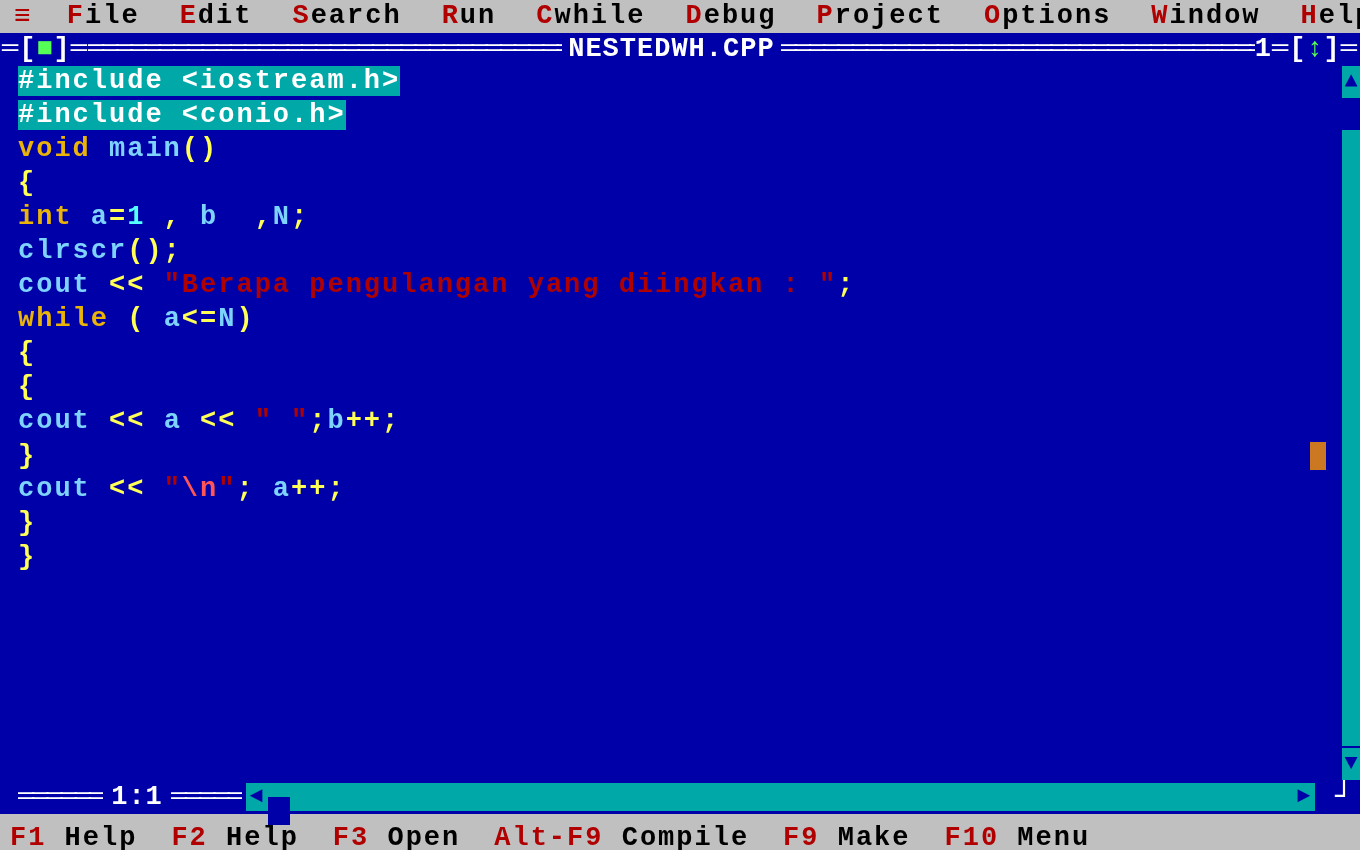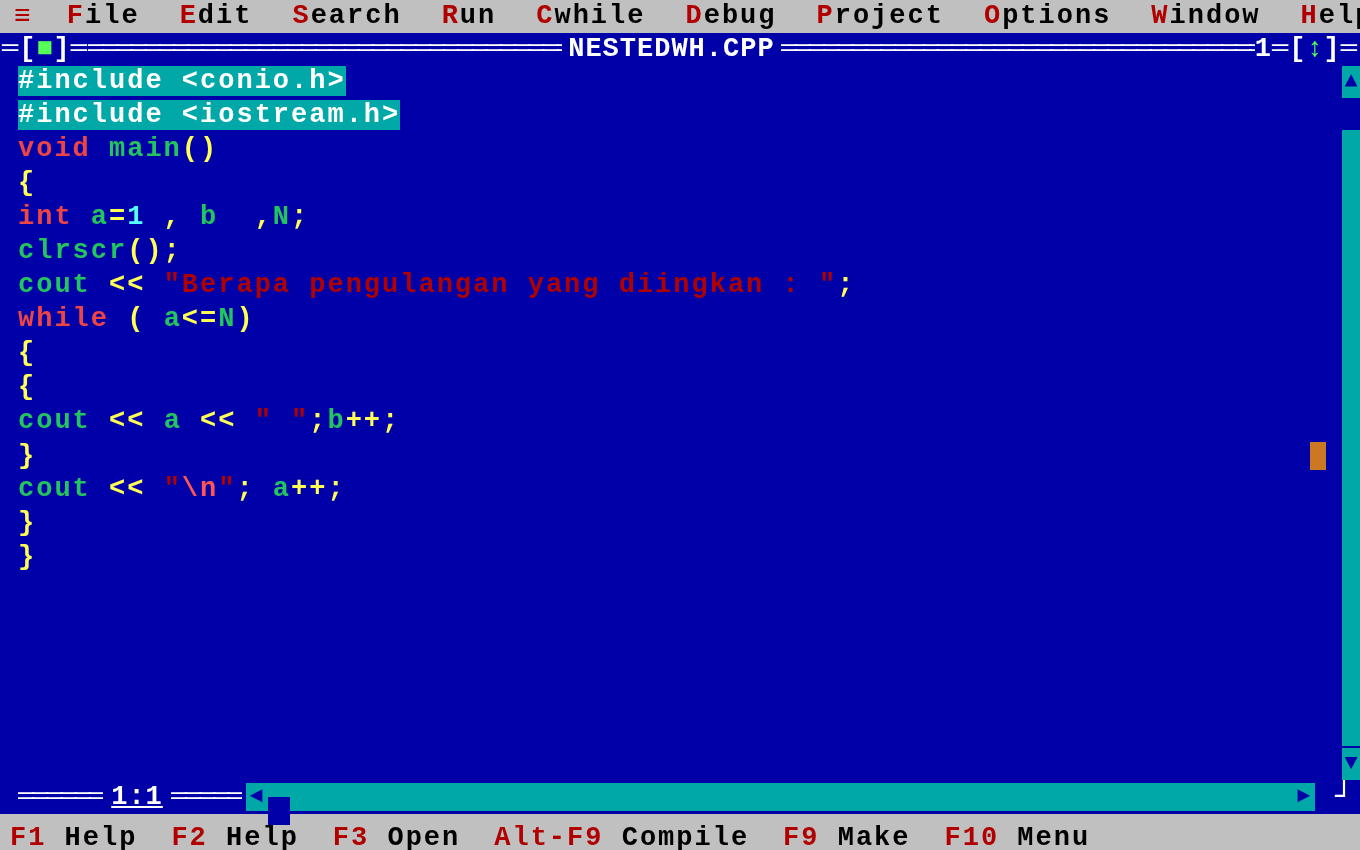--- a/index.html
+++ b/index.html
@@ -61,40 +61,40 @@
     align-items:center;
   }
   .vbar .arrow-up, .vbar .arrow-down {
     color: #0000a8; background:#00a8a8; width:18px; text-align:center; font-size:22px; line-height:32px;
   }
   .vbar .track { flex:1; width:18px; background:#00a8a8; position:relative; margin:2px 0; }
   .vbar .thumb { position:absolute; top:0; width:18px; height:30px; background:#0000a8; }
   .gutter { width: 18px; background:#0000a8; }
   .codeline { height: 34px; white-space: pre; }
   .sel { background:#00a8a8; color:#fff; }
-  .c-white  { color:#ef4444; }
+  .c-white  { color:#eab308; }
   .c-yellow { color:#ffff55; }
-  .c-green  { color:#22c55e; }
+  .c-green  { color:#7dd3fc; }
   .c-cyan   { color:#55ffff; }
   .c-red    { color:#b00000; }
   .c-redbr  { color:#ff5555; }
   .caret {
     display:inline-block; width:16px; height:28px; background:#cc7722; vertical-align:middle;
   }
   .pos-row {
     height: 34px;
     background:#0000a8;
     color:#fff;
     display:flex;
     align-items:center;
     letter-spacing:1px;
     user-select:none;
   }
   .pos-dash { letter-spacing:-2px; white-space:nowrap; overflow:hidden; }
-  .pos-text { padding: 0 8px; text-decoration: underline; }
+  .pos-text { padding: 0 8px; }
   .hbar-box { display:flex; align-items:center; flex:1; background:#00a8a8; height:28px; margin-left:4px; margin-right:20px;}
   .hbar-box .harrow { background:#00a8a8; color:#0000a8; width:22px; text-align:center; font-size:22px;}
   .hbar-box .htrack { flex:1; position:relative; }
   .hbar-box .hthumb { position:absolute; left:0; top:0; height:28px; width:22px; background:#0000a8;}
   .corner { color:#fff; background:#0000a8; padding-right:6px; font-size:30px;}
   .statusbar {
     background:#c0c0c0;
     height:48px;
     display:flex;
     align-items:center;
@@ -132,22 +132,22 @@
   <span class="tb-title">NESTEDWH.CPP</span>
   <span class="tb-fill">══════════════════════════════════════════════════════════════════════════════════════════════</span>
   <span class="tb-right">
     <span>1</span><span>═[</span><span class="tb-arrow">↕</span><span>]═</span>
   </span>
 </div>
 
 <div class="editor-wrap">
   <div class="gutter"></div>
   <div class="editor" id="editor">
+      <div class="codeline"><span class="sel">#include &lt;iostream.h&gt;</span></div>
       <div class="codeline"><span class="sel">#include &lt;conio.h&gt;</span></div>
-      <div class="codeline"><span class="sel">#include &lt;iostream.h&gt;</span></div>
       <div class="codeline"><span class="c-white">void </span><span class="c-green">main</span><span class="c-yellow">()</span></div>
       <div class="codeline"><span class="c-yellow">{</span></div>
       <div class="codeline"><span class="c-white">int </span><span class="c-green">a</span><span class="c-yellow">=</span><span class="c-cyan">1</span><span class="c-yellow"> , </span><span class="c-green">b </span><span class="c-yellow"> ,</span><span class="c-green">N</span><span class="c-yellow">;</span></div>
       <div class="codeline"><span class="c-green">clrscr</span><span class="c-yellow">();</span></div>
       <div class="codeline"><span class="c-green">cout </span><span class="c-yellow">&lt;&lt; </span><span class="c-red">"Berapa pengulangan yang diingkan : "</span><span class="c-yellow">;</span></div>
       <div class="codeline"><span class="c-white">while </span><span class="c-yellow">( </span><span class="c-green">a</span><span class="c-yellow">&lt;=</span><span class="c-green">N</span><span class="c-yellow">)</span></div>
       <div class="codeline"><span class="c-yellow">{</span></div>
       <div class="codeline"><span class="c-yellow">{</span></div>
       <div class="codeline"><span class="c-green">cout </span><span class="c-yellow">&lt;&lt; </span><span class="c-green">a </span><span class="c-yellow">&lt;&lt; </span><span class="c-red">" "</span><span class="c-yellow">;</span><span class="c-green">b</span><span class="c-yellow">++;</span></div>
       <div class="codeline"><span class="c-yellow">}</span><span>&nbsp;&nbsp;&nbsp;&nbsp;&nbsp;&nbsp;&nbsp;&nbsp;&nbsp;&nbsp;&nbsp;&nbsp;&nbsp;&nbsp;&nbsp;&nbsp;&nbsp;&nbsp;&nbsp;&nbsp;&nbsp;&nbsp;&nbsp;&nbsp;&nbsp;&nbsp;&nbsp;&nbsp;&nbsp;&nbsp;&nbsp;&nbsp;&nbsp;&nbsp;&nbsp;&nbsp;&nbsp;&nbsp;&nbsp;&nbsp;&nbsp;&nbsp;&nbsp;&nbsp;&nbsp;&nbsp;&nbsp;&nbsp;&nbsp;&nbsp;&nbsp;&nbsp;&nbsp;&nbsp;&nbsp;&nbsp;&nbsp;&nbsp;&nbsp;&nbsp;&nbsp;&nbsp;&nbsp;&nbsp;&nbsp;&nbsp;&nbsp;&nbsp;&nbsp;&nbsp;</span><span class="caret"></span></div>

